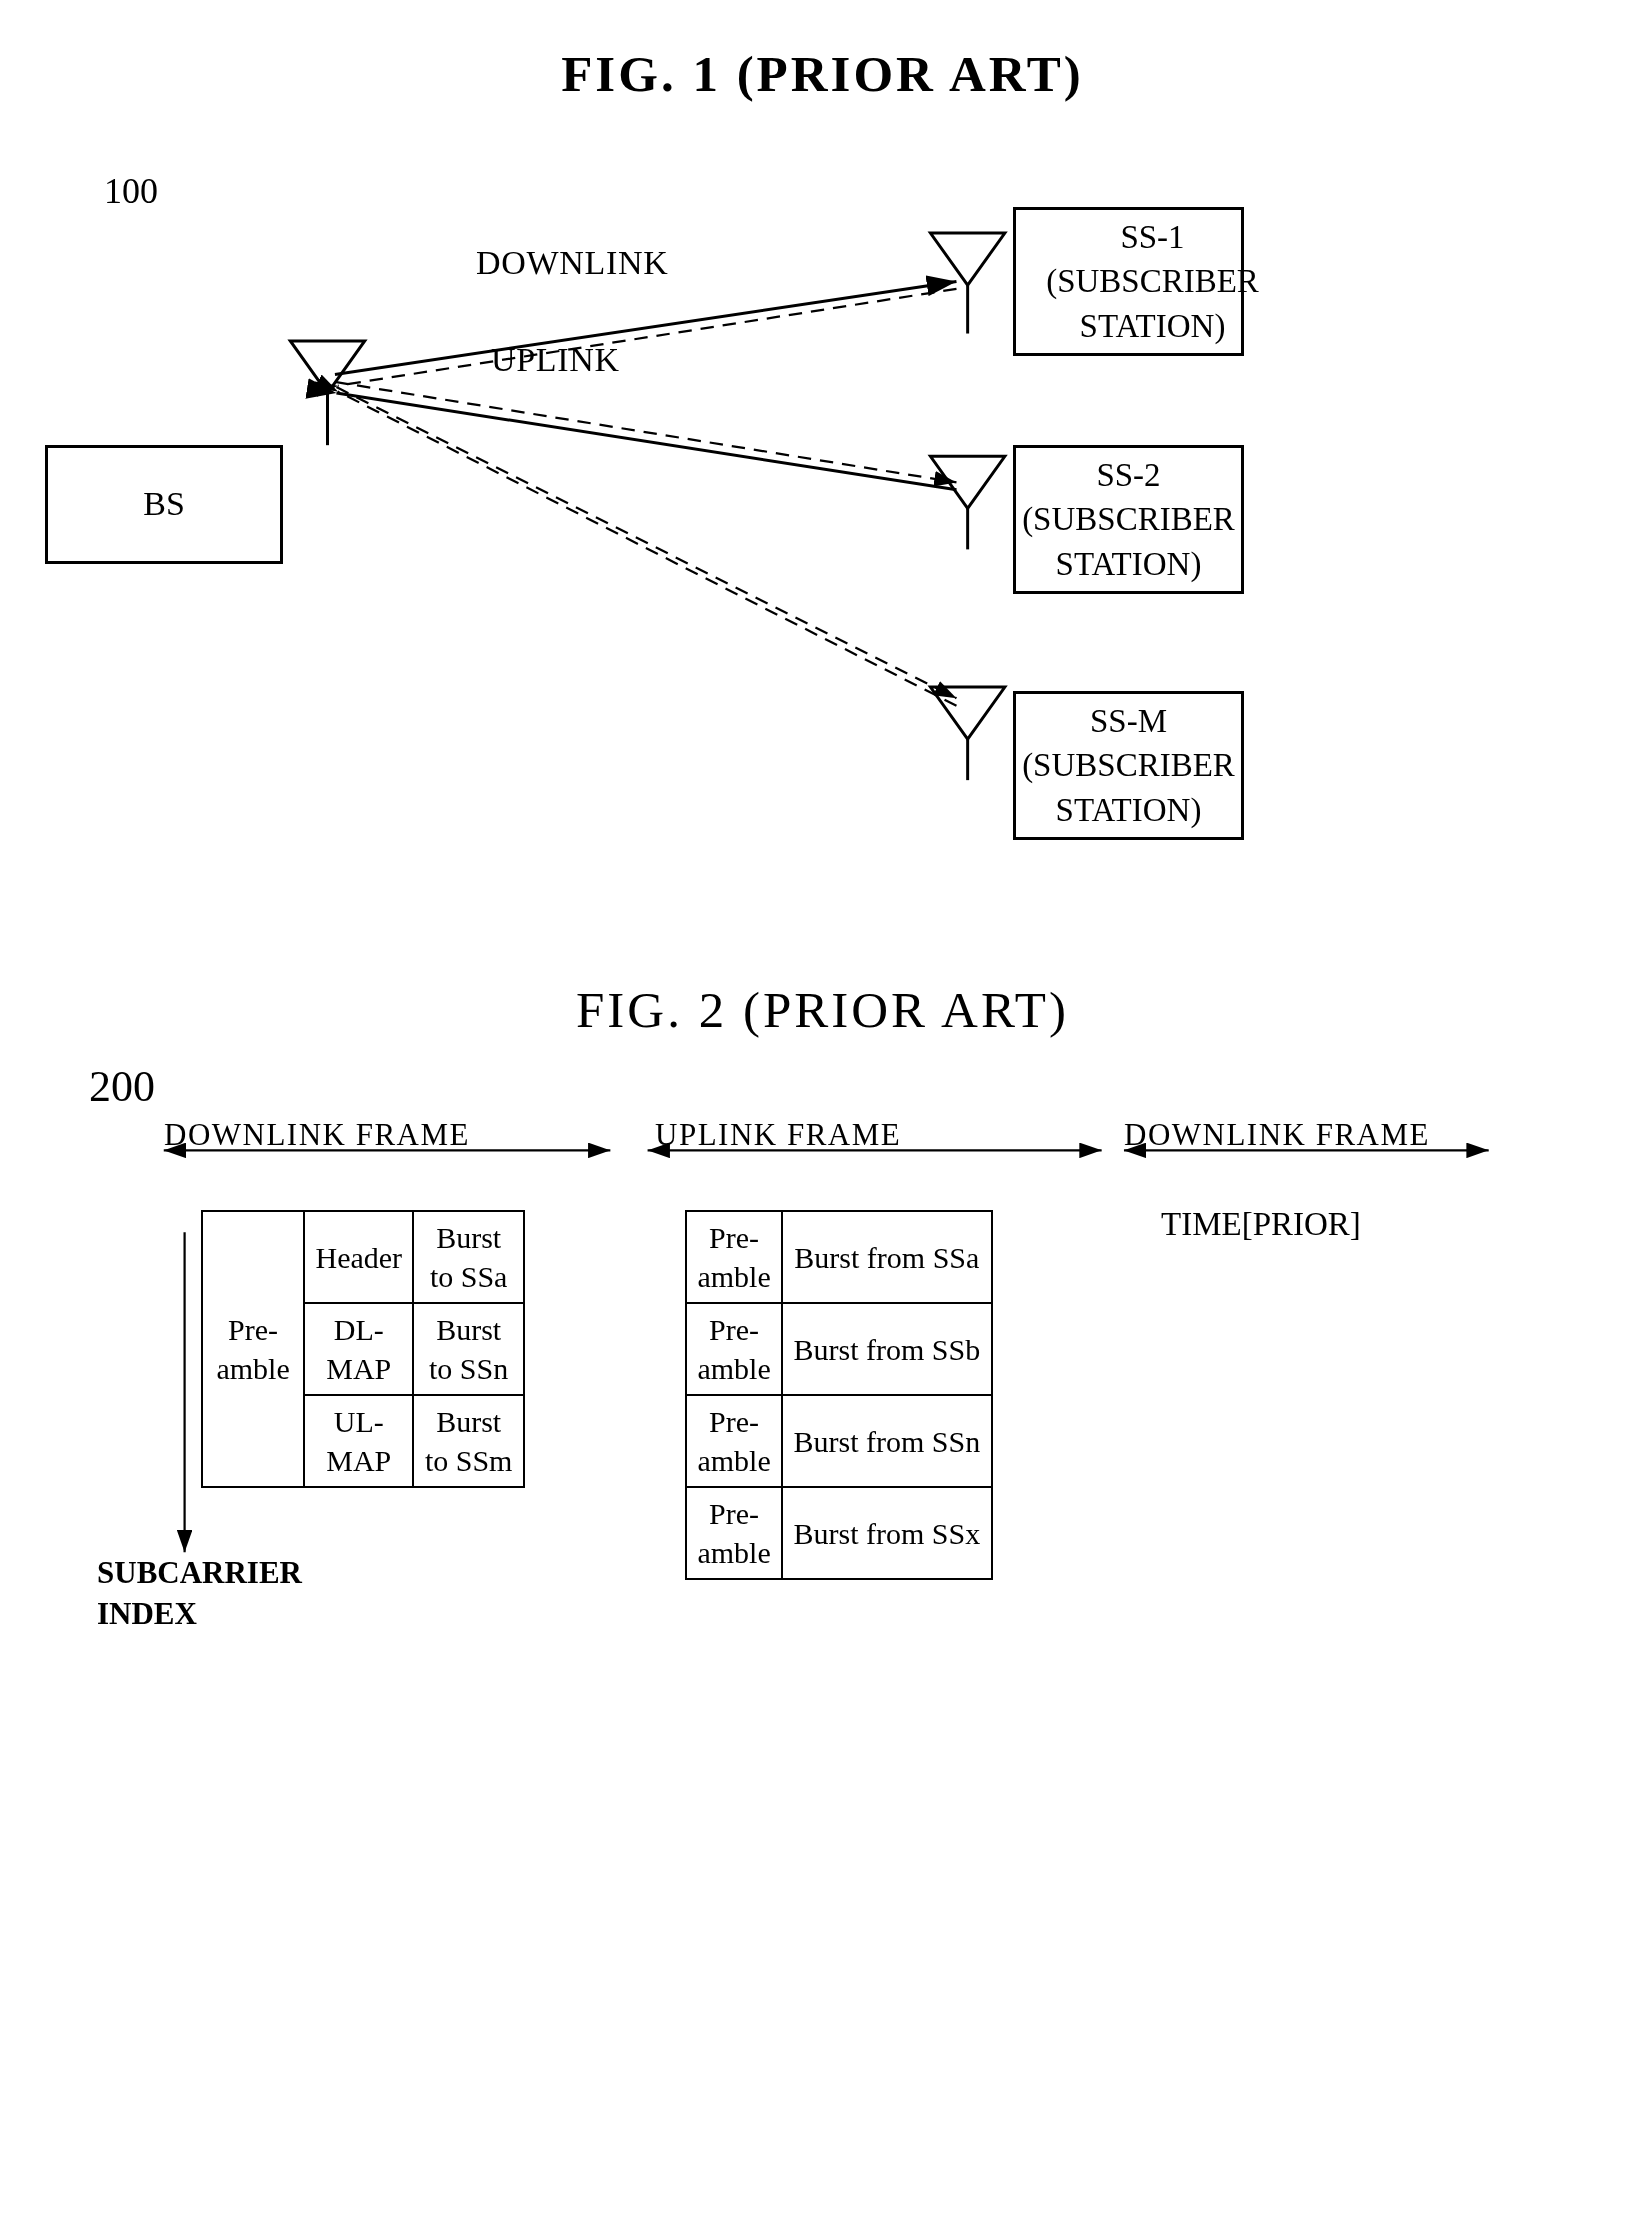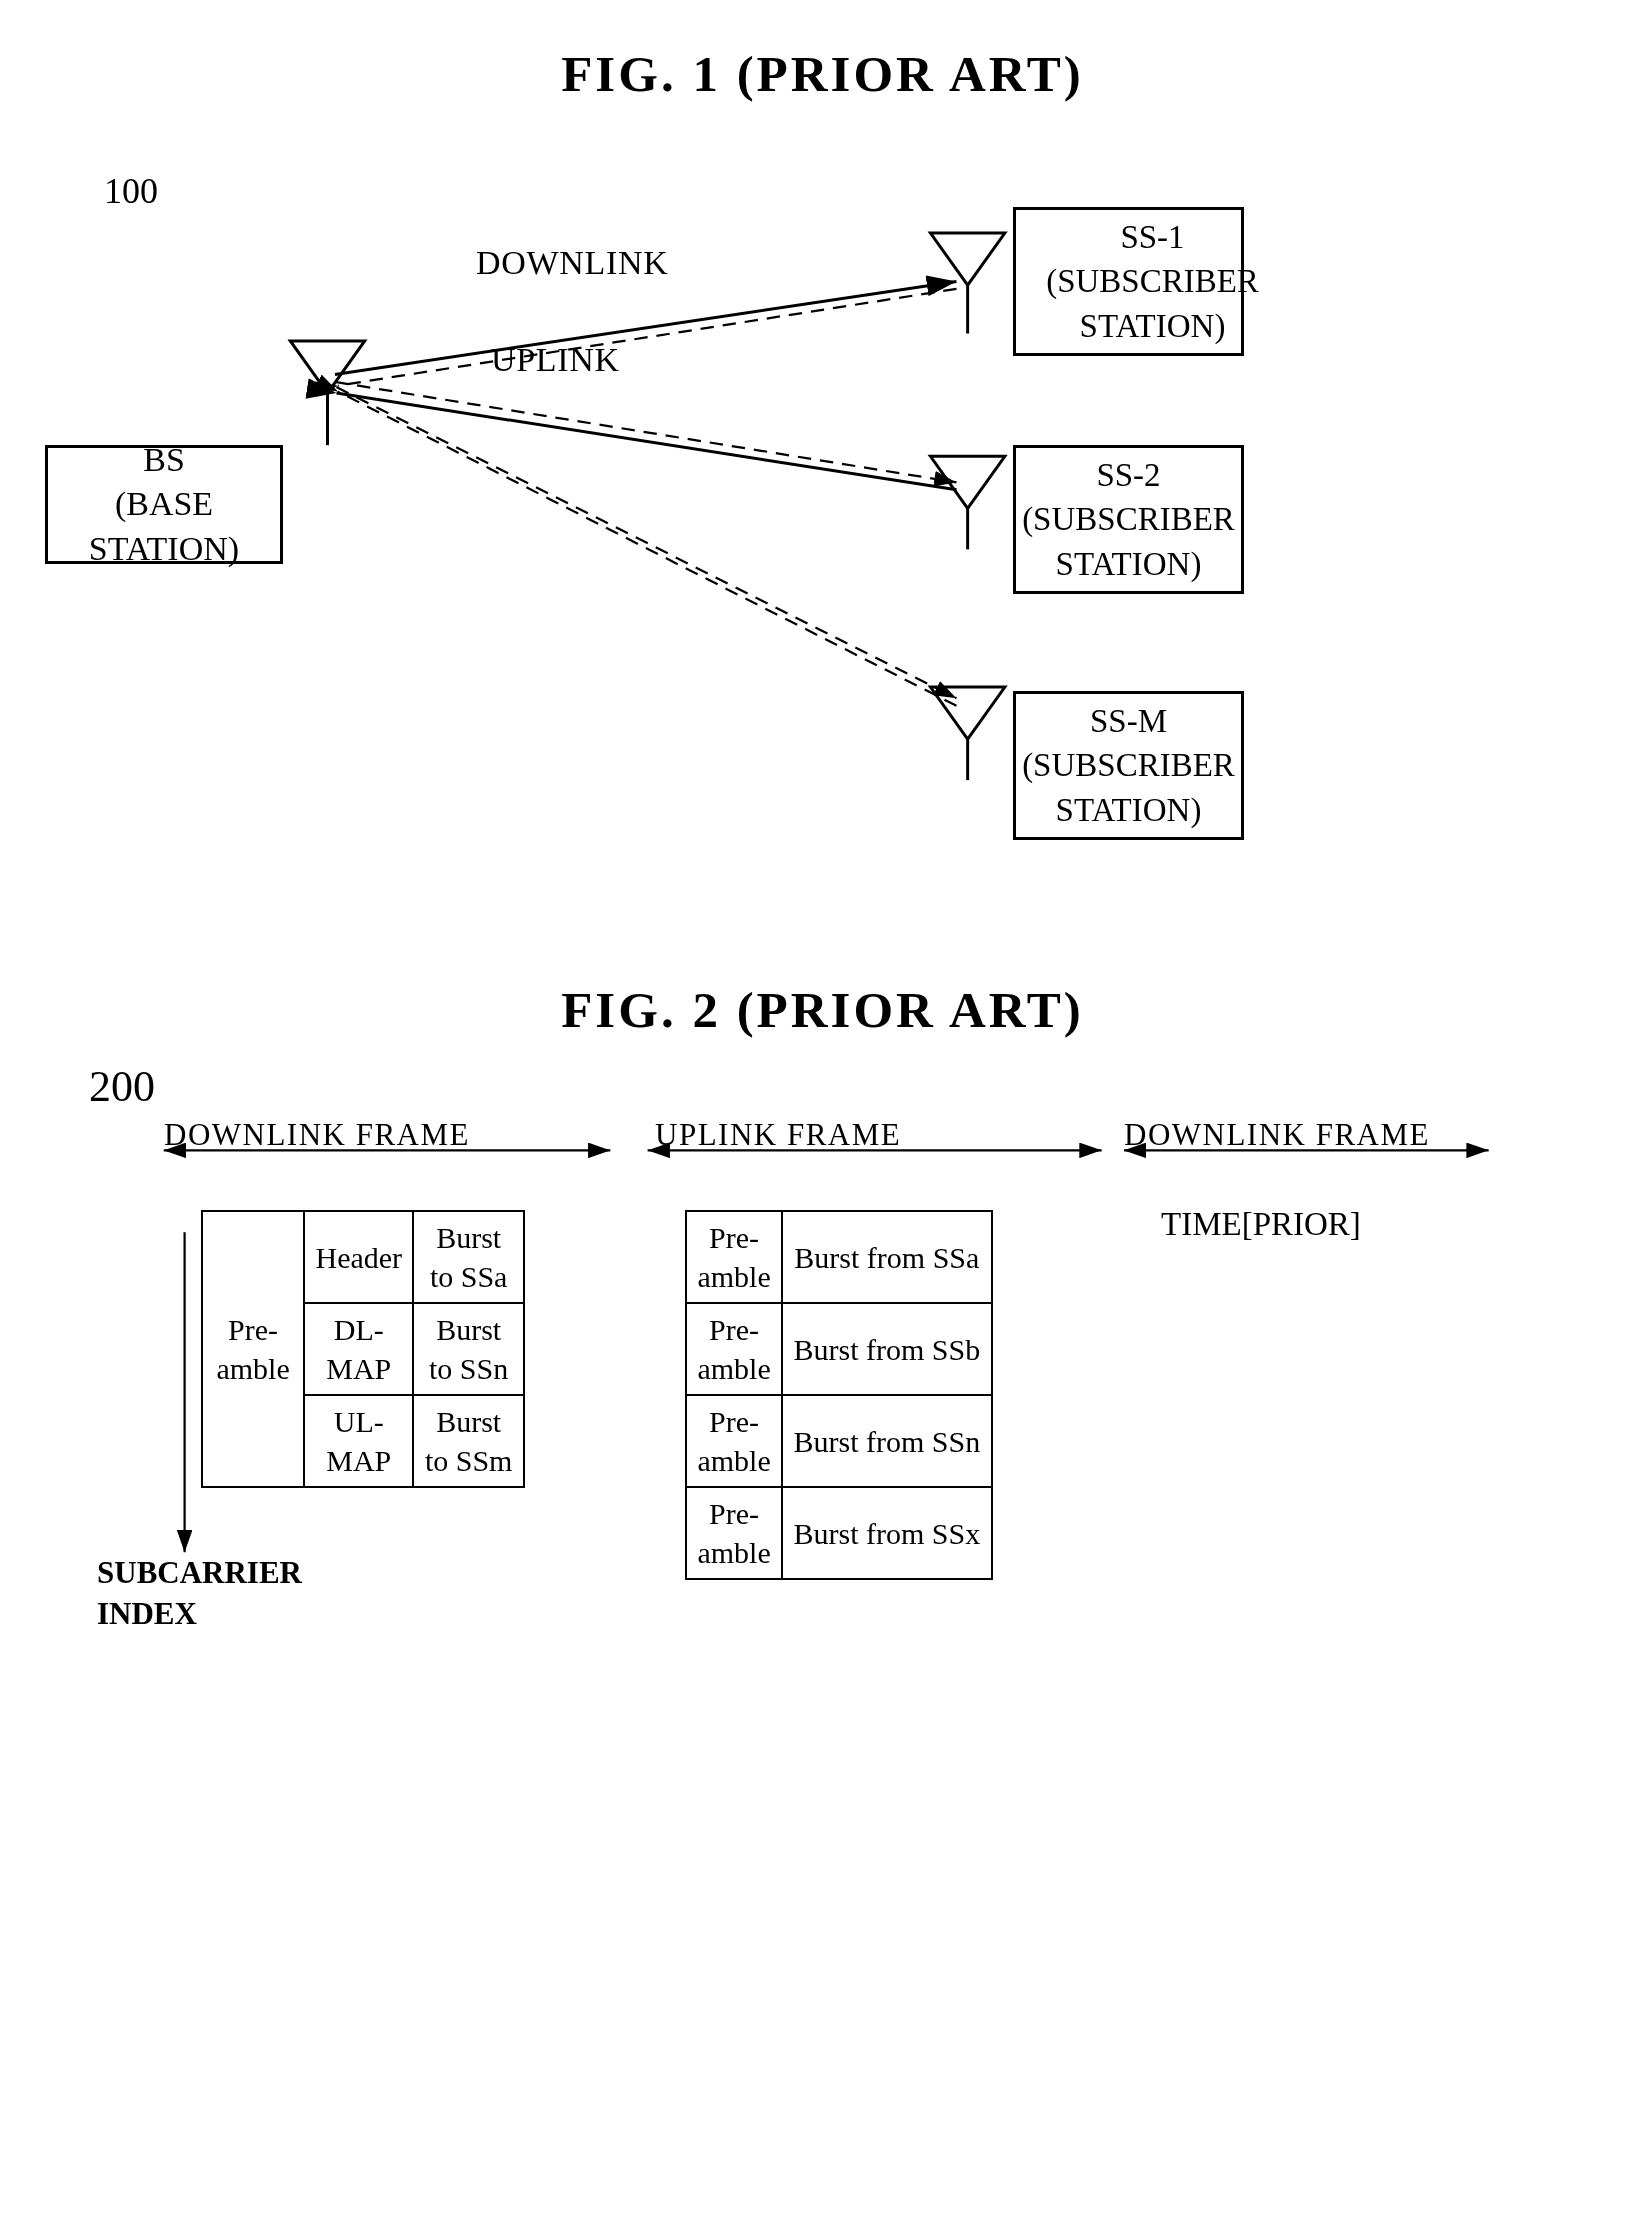--- a/index.html
+++ b/index.html
@@ -80,21 +80,21 @@
     .link-label {
       position: absolute;
       font-size: 34px;
       letter-spacing: 0.7px;
     }
 
     
     .fig2-title {
       text-align: center;
       font-size: 51px;
-      font-weight: bold;
+      font-weight: normal;
       padding-top: 37px;
       letter-spacing: 3px;
     }
 
     .fig2-container {
       position: relative;
       width: 1645px;
       height: 670px;
       margin-top: 22px;
     }
@@ -176,21 +176,20 @@
 
     <line x1="1285" y1="780" x2="454" y2="358" stroke="#000" stroke-width="3" stroke-dasharray="18,12" marker-end="url(#arrowhead-left-dash)"></line>
   </svg>
 
   <div class="link-label" style="top:119px; left:476px;text-align:right;">DOWNLINK</div>
 
   <div class="link-label" style="top:216px; left:491px;">UPLINK</div>
 
   <div class="bs-box">
     <span>BS</span>
-    <span>(BASE STATION)</span>
   </div>
 
   <div class="ss-box" style="top:82px; left:1013px;padding-left:48px;">
     <div>SS-1</div>
     <div>(SUBSCRIBER</div>
     <div>STATION)</div>
   </div>
 
   <div class="ss-box" style="top:320px; left:1013px;">
     <div>SS-2</div>

